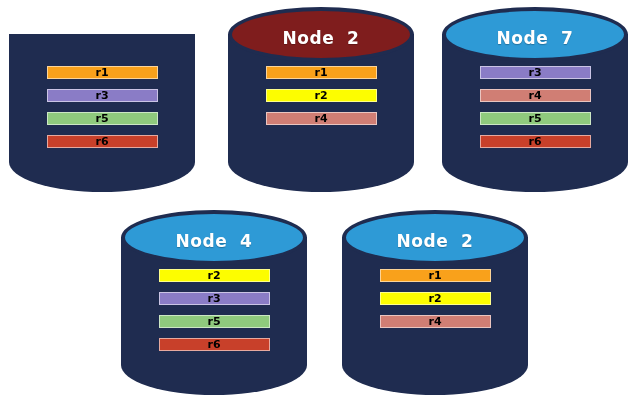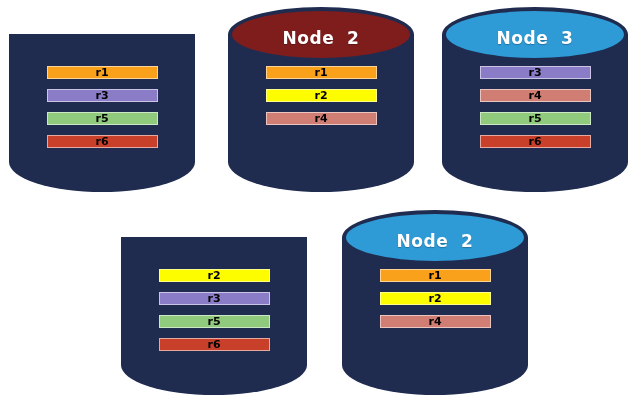--- a/index.html
+++ b/index.html
@@ -103,39 +103,42 @@
           <span class="bar-label" style="color: rgb(0, 0, 0);">r2</span>
         </div>
         <div class="bar" style="background: rgb(208, 126, 116);">
           <span class="bar-label" style="color: rgb(0, 0, 0);">r4</span>
         </div>
       </div>
     </div>
     <div class="cylinder" style="left: 442px; top: 7px;">
       <div class="can-body" style="background: rgb(31, 44, 80);"></div>
       <div class="can-top" style="background: rgb(46, 154, 214); border-color: rgb(31, 44, 80);">
-        <span class="node-title" style="color: rgb(255, 255, 255);">Node  3</span>
+        <span class="node-title" style="color: rgb(255, 255, 255);">Node  7</span>
       </div>
       <div class="bars">
         <div class="bar" style="background: rgb(138, 124, 198);">
           <span class="bar-label" style="color: rgb(0, 0, 0);">r3</span>
         </div>
         <div class="bar" style="background: rgb(208, 126, 116);">
           <span class="bar-label" style="color: rgb(0, 0, 0);">r4</span>
         </div>
         <div class="bar" style="background: rgb(143, 202, 125);">
           <span class="bar-label" style="color: rgb(0, 0, 0);">r5</span>
         </div>
         <div class="bar" style="background: rgb(200, 64, 42);">
           <span class="bar-label" style="color: rgb(0, 0, 0);">r6</span>
         </div>
       </div>
     </div>
     <div class="cylinder" style="left: 121px; top: 210px;">
       <div class="can-body" style="background: rgb(31, 44, 80);"></div>
+      <div class="can-top" style="background: rgb(46, 154, 214); border-color: rgb(31, 44, 80);">
+        <span class="node-title" style="color: rgb(255, 255, 255);">Node  4</span>
+      </div>
       <div class="bars">
         <div class="bar" style="background: rgb(253, 253, 0);">
           <span class="bar-label" style="color: rgb(0, 0, 0);">r2</span>
         </div>
         <div class="bar" style="background: rgb(138, 124, 198);">
           <span class="bar-label" style="color: rgb(0, 0, 0);">r3</span>
         </div>
         <div class="bar" style="background: rgb(143, 202, 125);">
           <span class="bar-label" style="color: rgb(0, 0, 0);">r5</span>
         </div>

